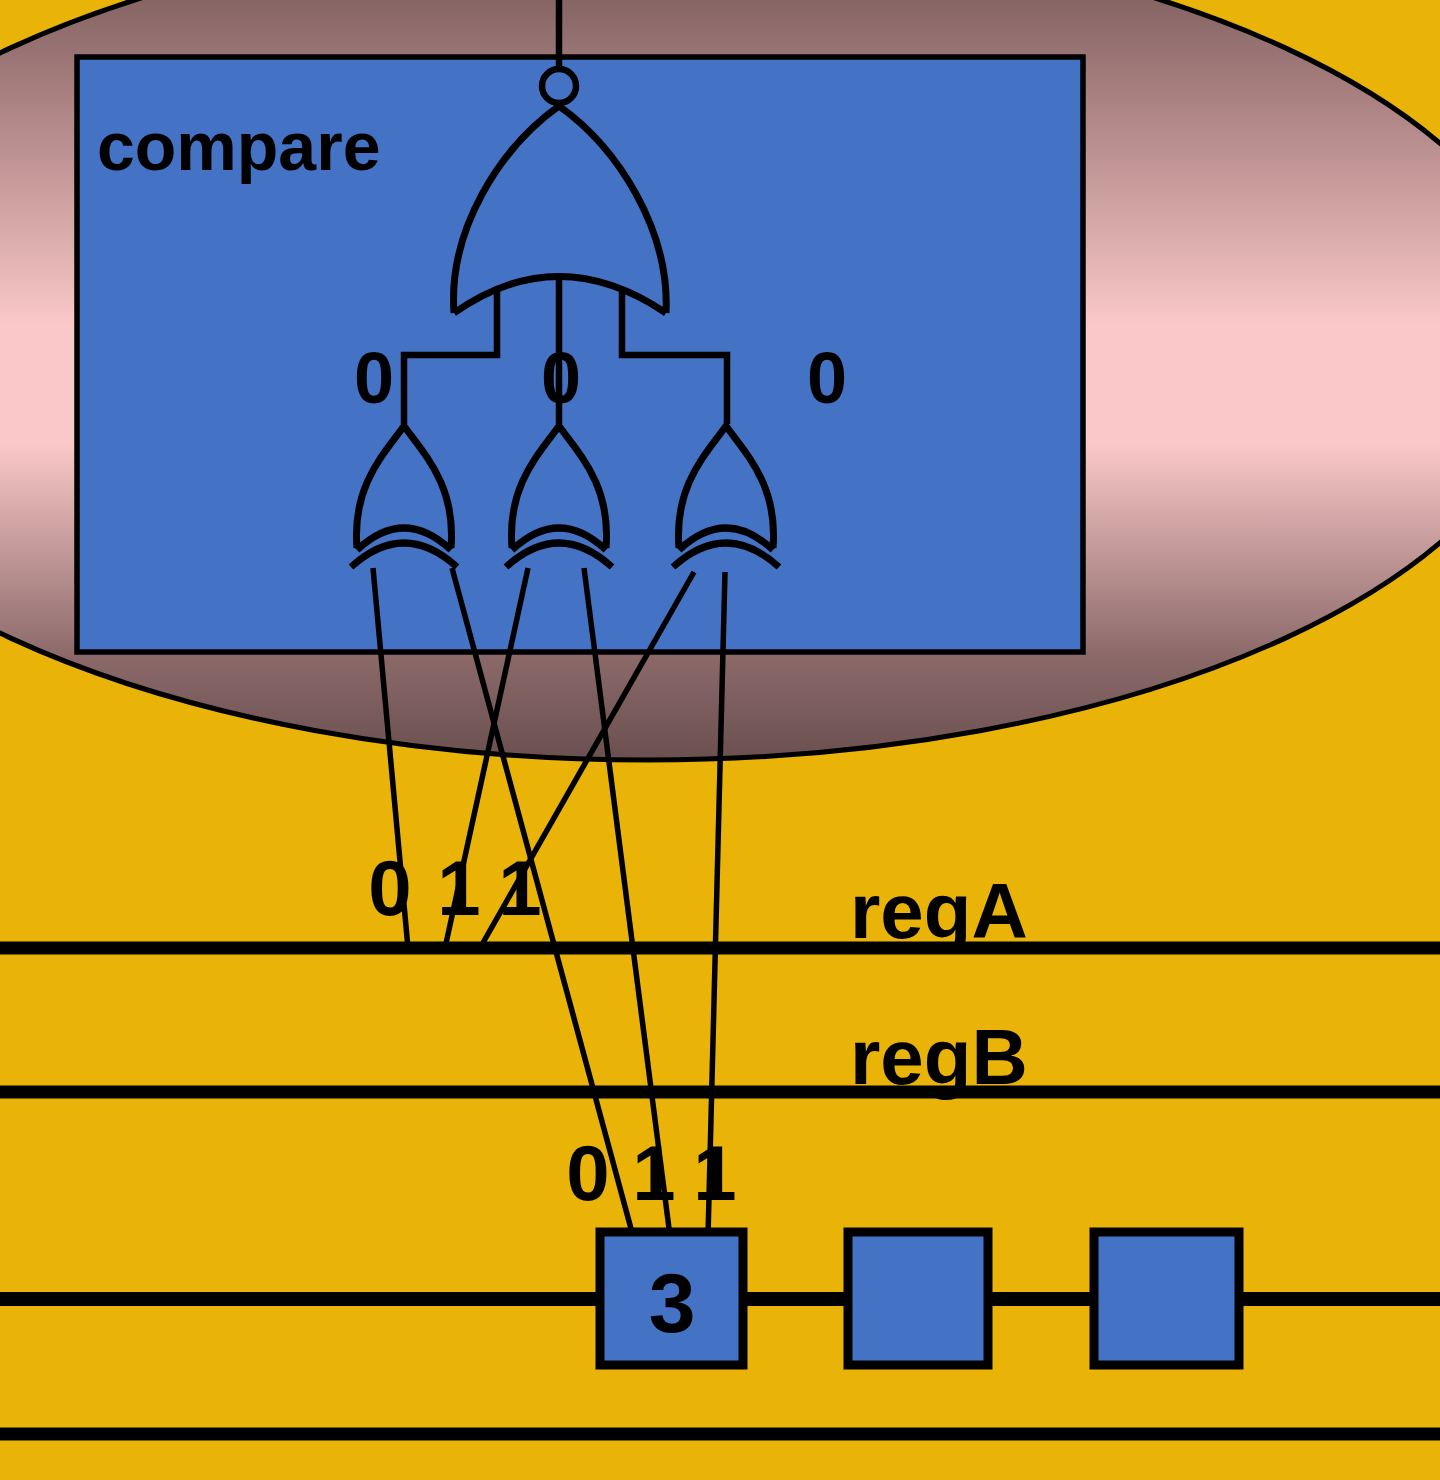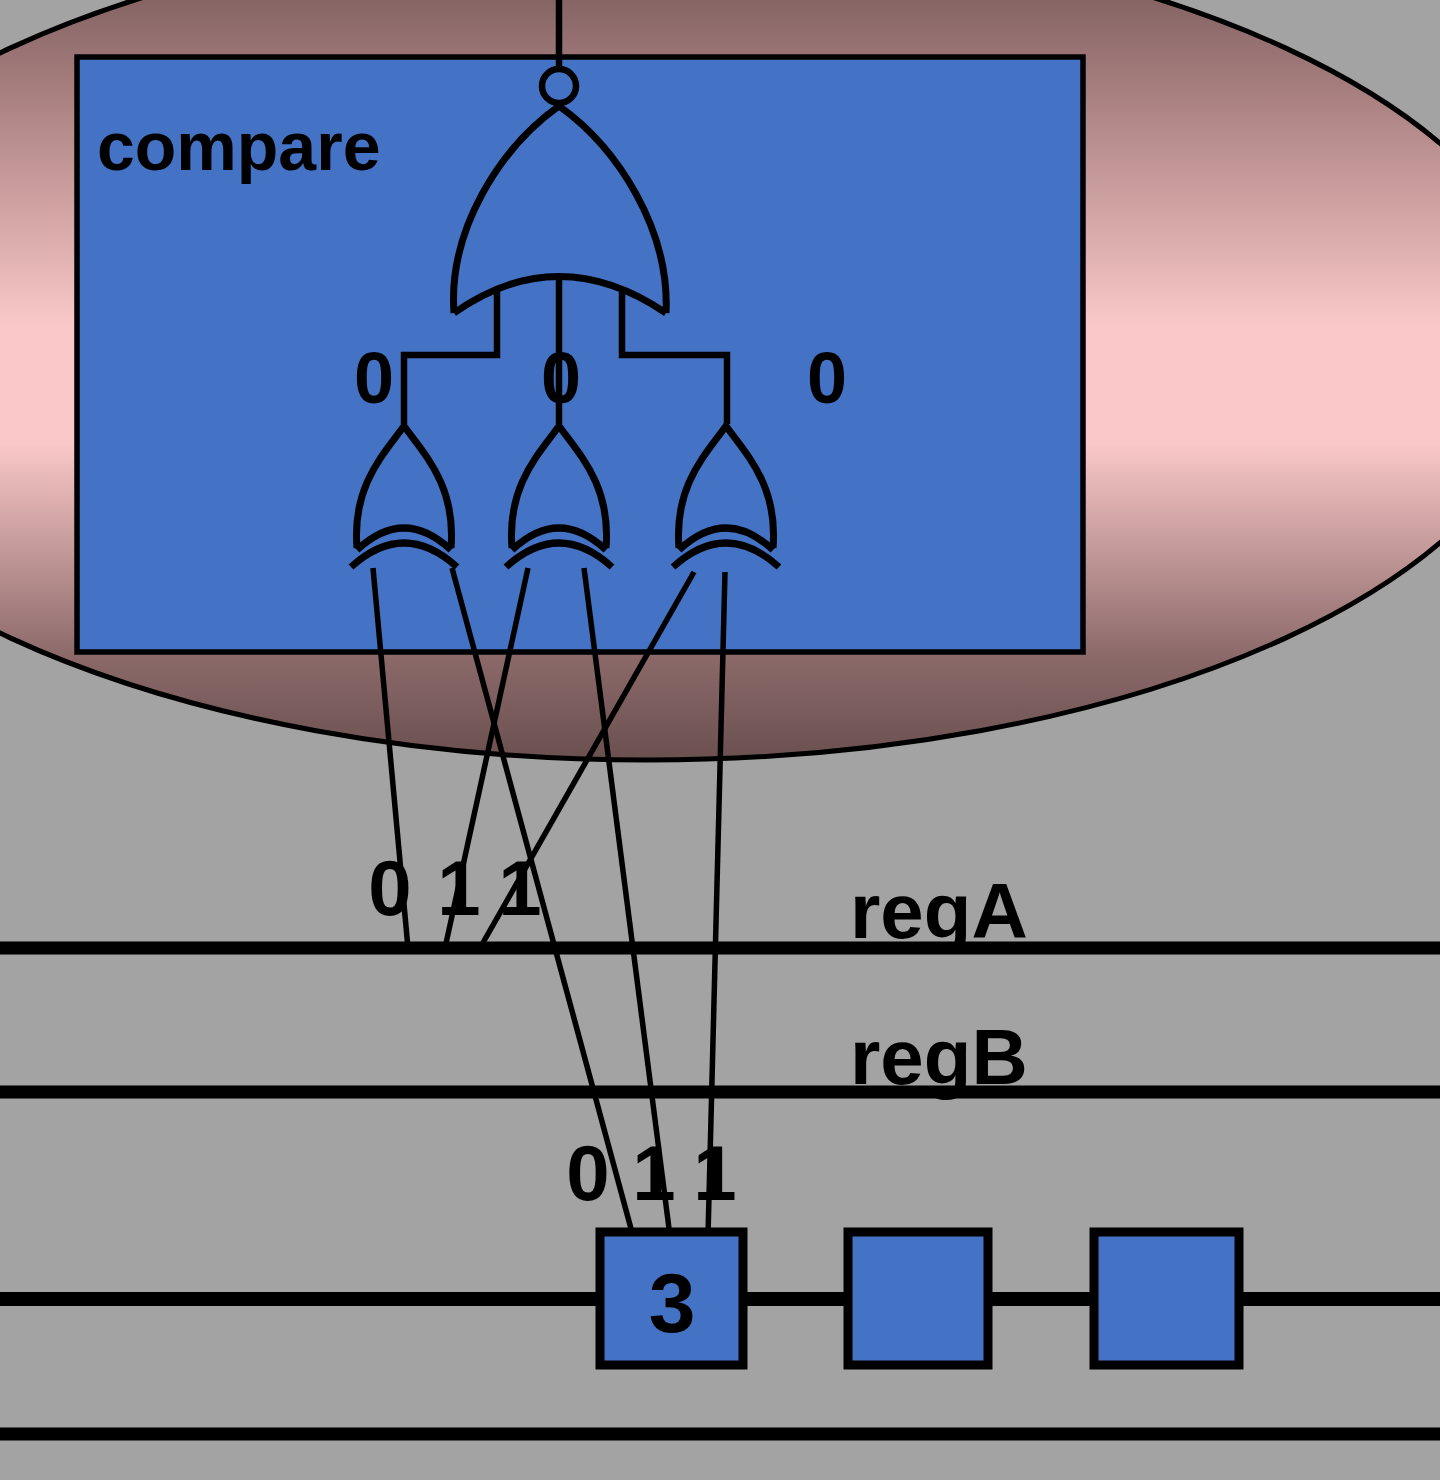--- a/index.html
+++ b/index.html
@@ -1,16 +1,16 @@
 <!DOCTYPE html>
 <html><head>
 <meta charset="utf-8">
 <style>
   html, body { margin: 0; padding: 0; background: #ffffff; }
-  .stage { position: relative; width: 1440px; height: 1480px; background: #a3a3a3; overflow: hidden; }
+  .stage { position: relative; width: 1440px; height: 1480px; background: #eab308; overflow: hidden; }
   svg { display: block; }
   text {
     font-family: "Liberation Sans", sans-serif;
     font-weight: 700;
     fill: #000000;
   }
   .t-compare { font-size: 68px; }
   .t-gateout { font-size: 72px; }
   .t-bit     { font-size: 78px; }
   .t-reg     { font-size: 78px; }

